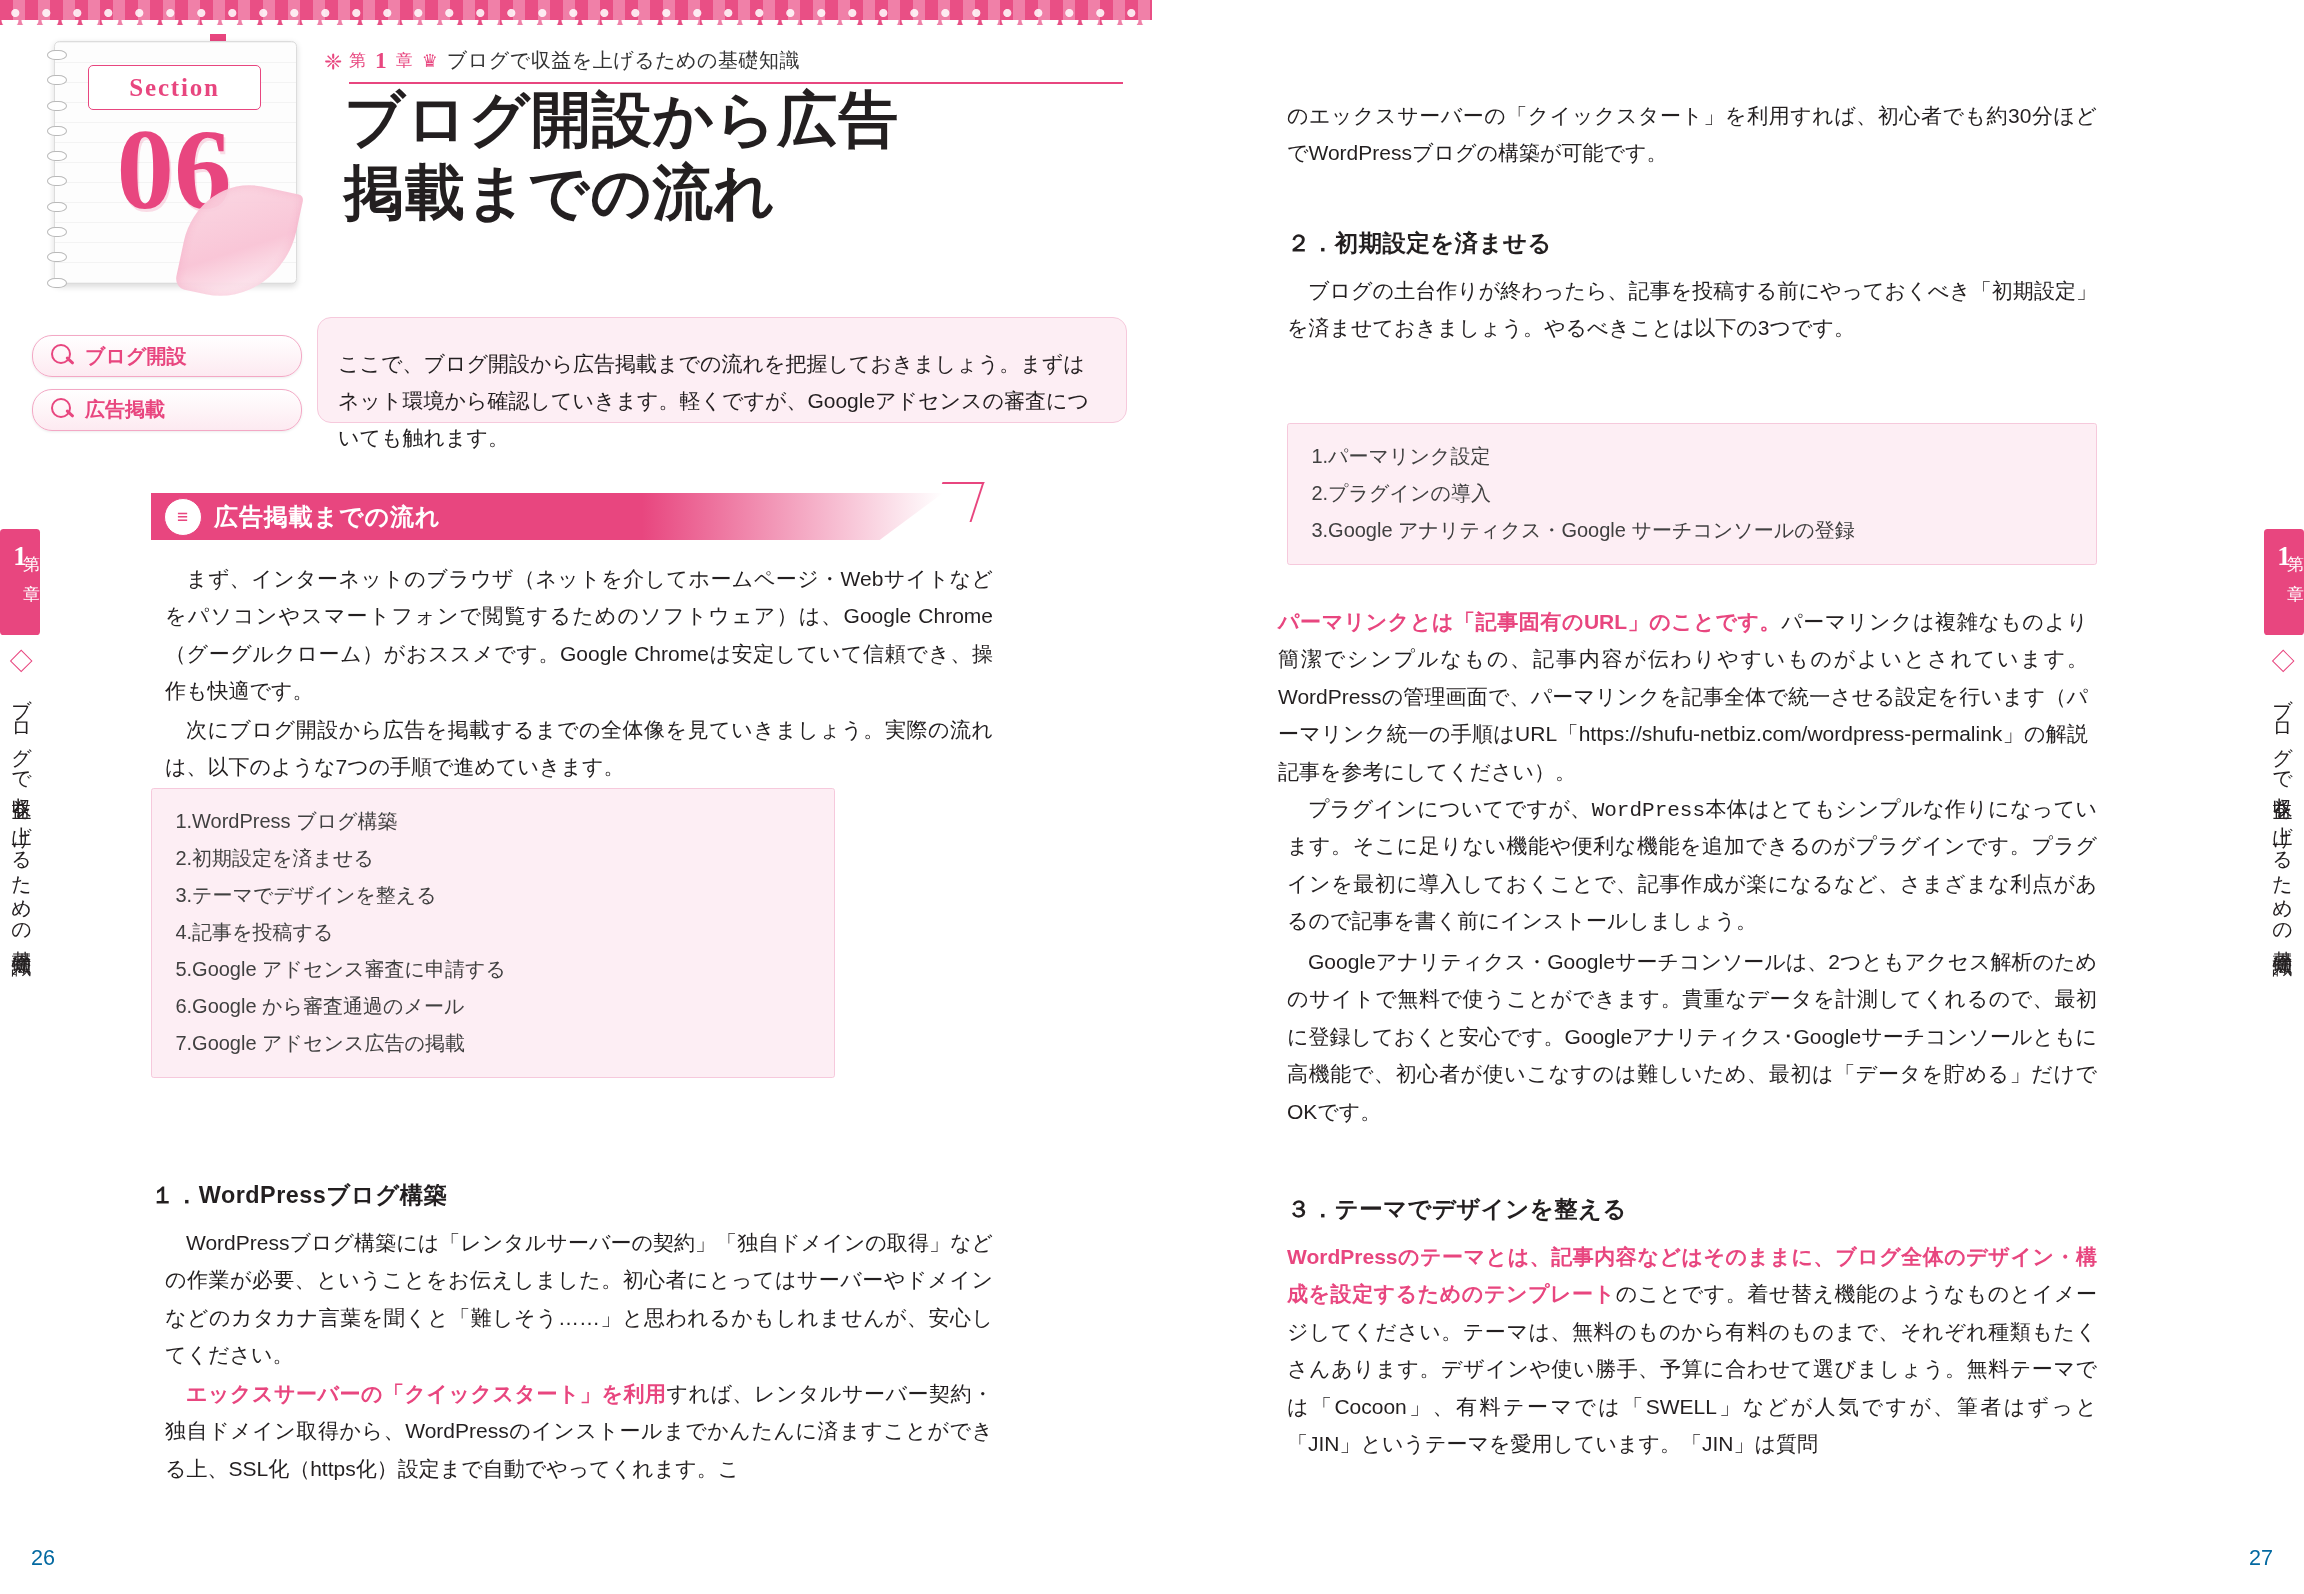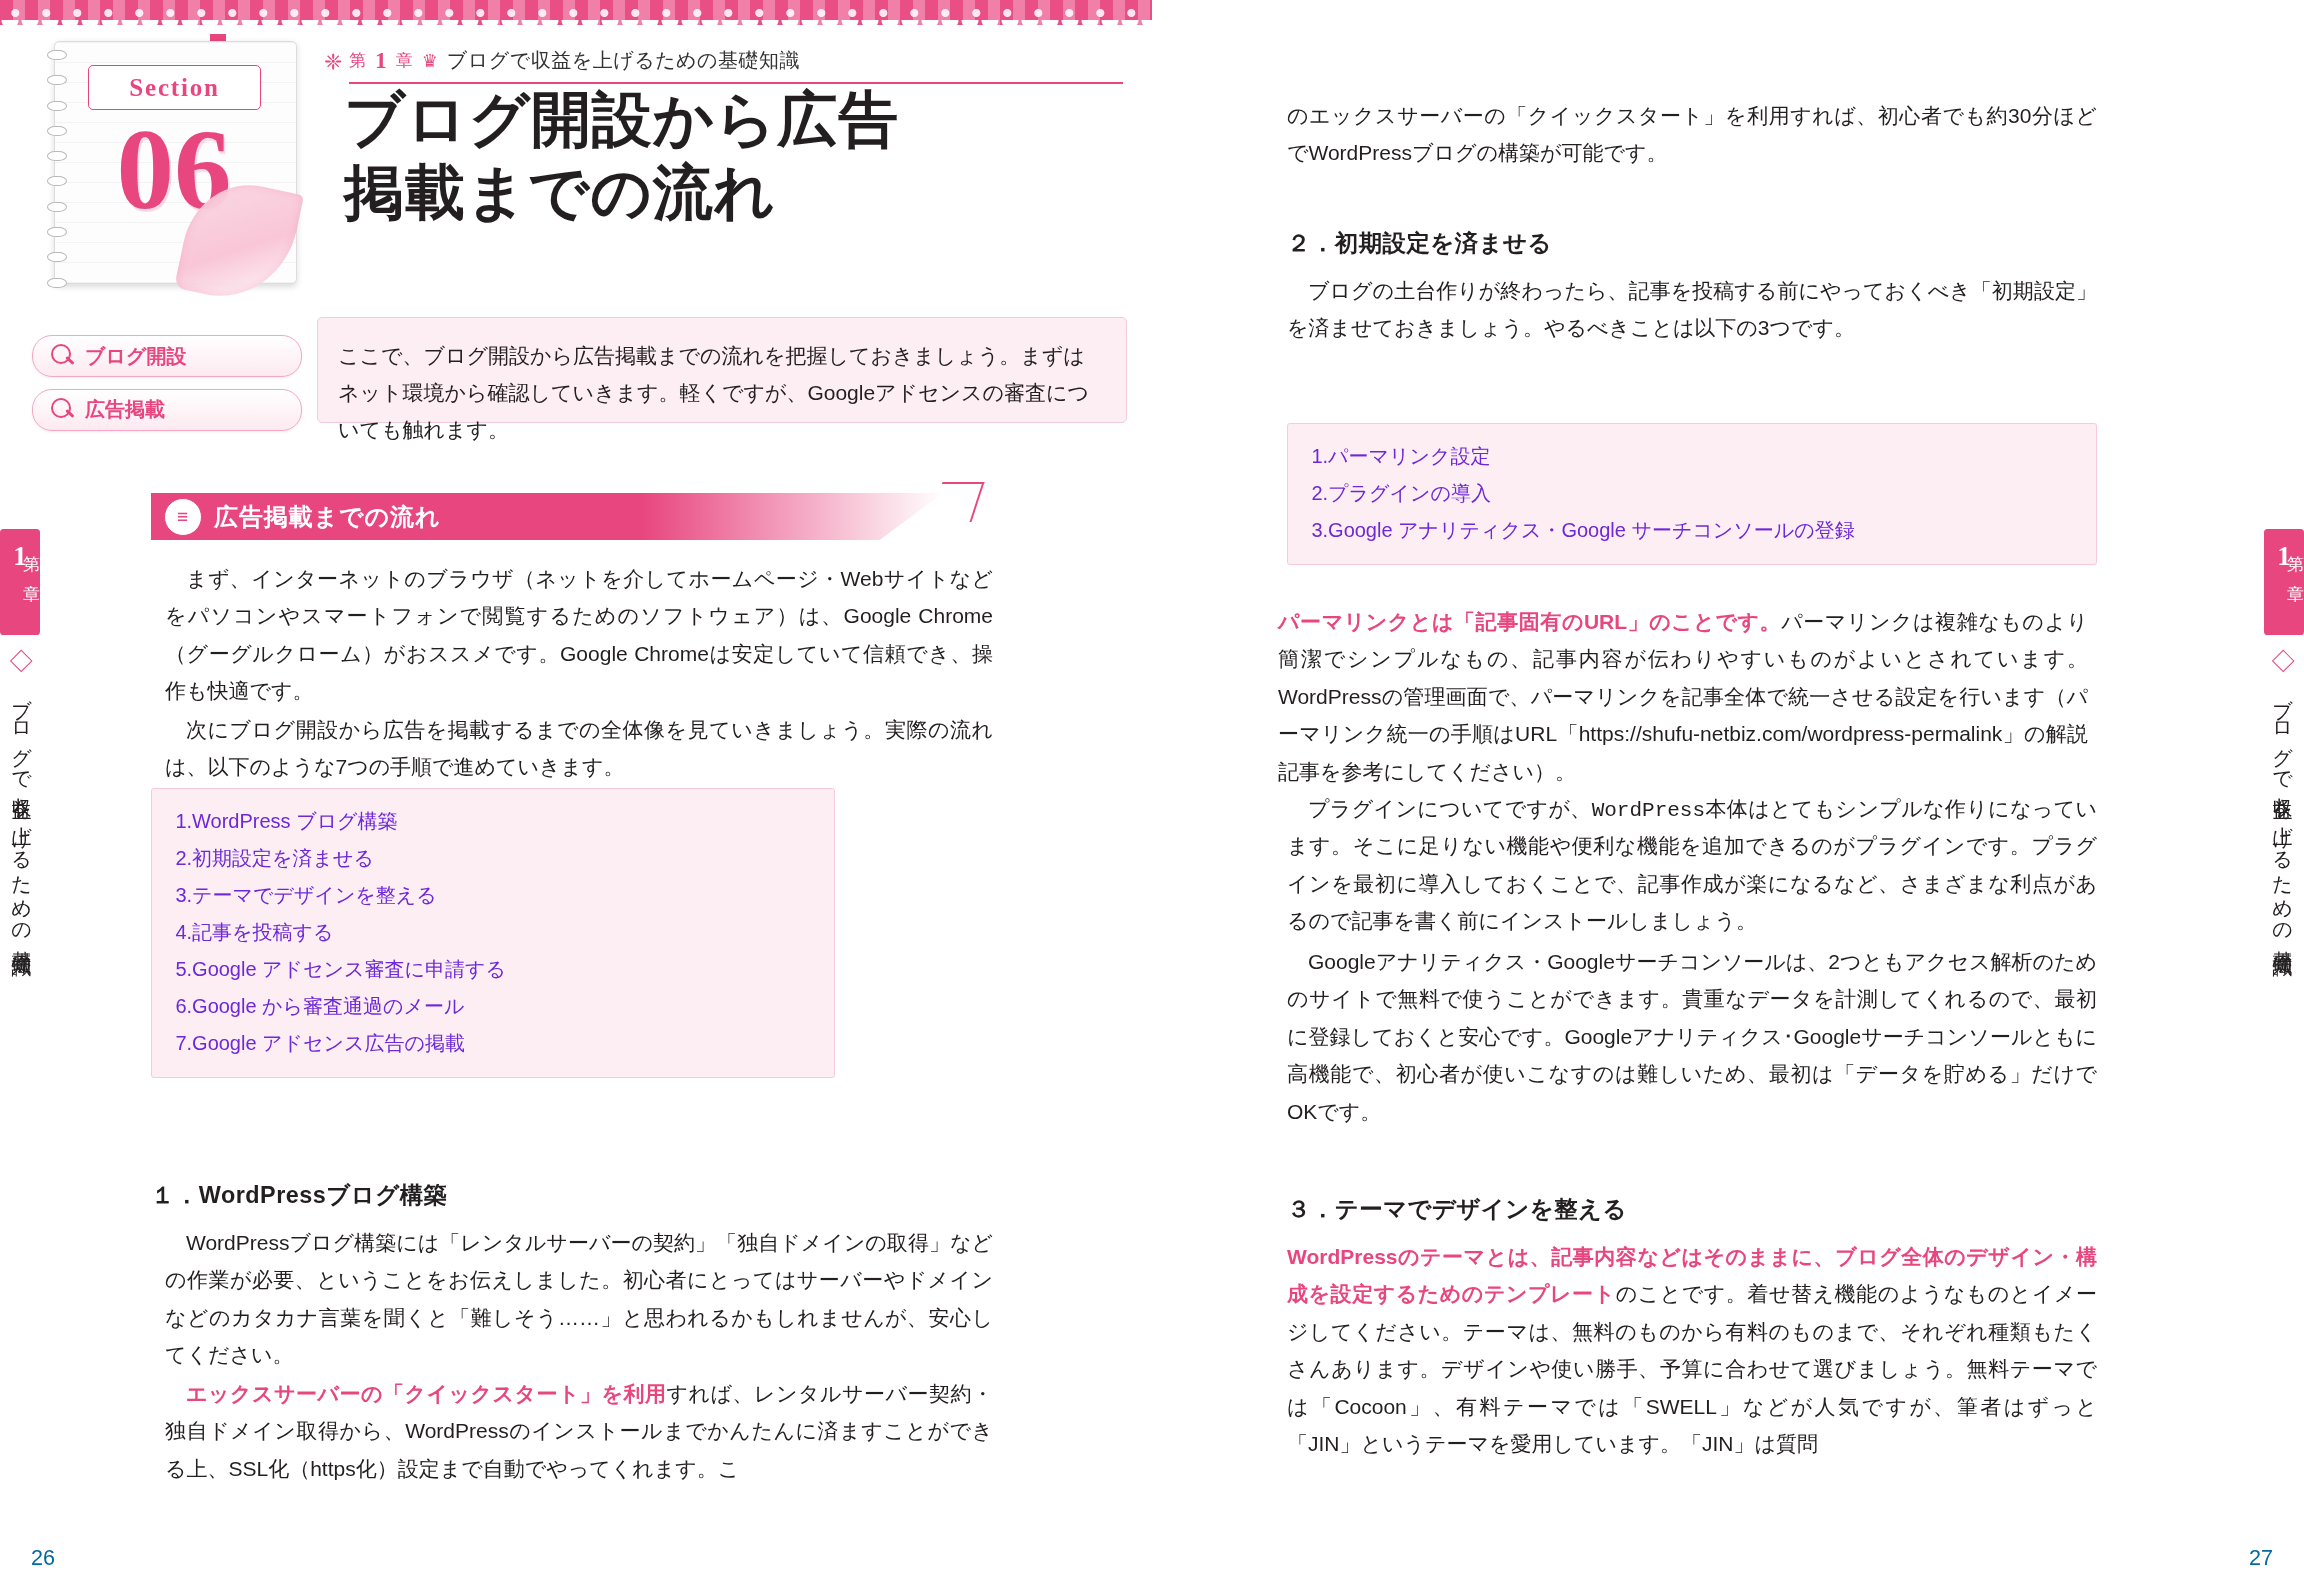--- a/index.html
+++ b/index.html
@@ -104,22 +104,22 @@
     box-shadow:0 0.9px 2.7px rgba(0,0,0,.08);
   }
   .pill .mag{
     position:absolute;left:18px;top:8px;width:16px;height:16px;border:2.7px solid #e8467f;border-radius:50%;
   }
   .pill .mag:after{content:"";position:absolute;left:11.7px;top:12.6px;width:10px;height:2.7px;background:#e8467f;transform:rotate(42deg);border-radius:1.8px;}
 
   
   .intro{
     position:absolute;left:317px;top:317px;width:810px;height:106px;
-    background:#fdeef4;border:0.9px solid #f6c9dc;border-radius:5px;
-    padding:20px 20px;box-sizing:border-box;
+    background:#fdeef4;border:0.9px solid #f6c9dc;border-radius:14px;
+    padding:28px 20px;box-sizing:border-box;
     font-size:21px;line-height:1.75;color:#231f20;
   }
 
   
   .ribbon{
     position:absolute;left:151px;top:493px;width:828px;height:47px;
   }
   .ribbon .bar{
     position:absolute;left:0;top:0;height:47px;width:792px;
     background:linear-gradient(90deg,#e8467f 0%,#e8467f 62%,#ffffff 100%);
@@ -145,21 +145,21 @@
     font-size:21px;line-height:1.78;color:#231f20;text-align:justify;
   }
   .body-col p{margin:0 0 0 0;text-indent:1em;}
   .body-col p.noind{text-indent:0;}
   .hl{color:#e8467f;font-weight:bold;}
 
   
   .listbox{
     background:#fdeef4;border:0.9px solid #f6c9dc;border-radius:2.7px;
     padding:14.4px 23.4px;box-sizing:border-box;
-    font-size:20px;line-height:1.85;color:#6d28d9;
+    font-size:20px;line-height:1.85;color:#404040;
   }
   .listbox div{white-space:nowrap;}
 
   h3.sub{
     font-size:23.4px;font-weight:bold;margin:0;color:#231f20;letter-spacing:0.5px;
   }
 
   
   .sidetab{
     position:absolute;width:40px;background:#e8467f;color:#fff;

